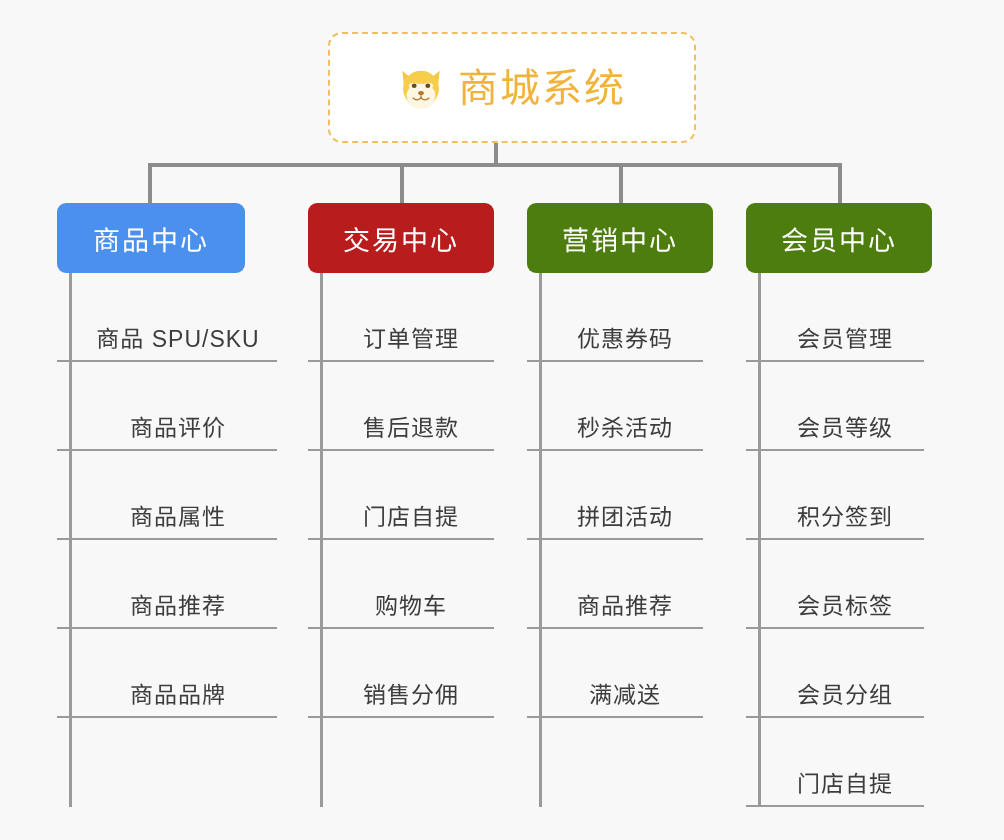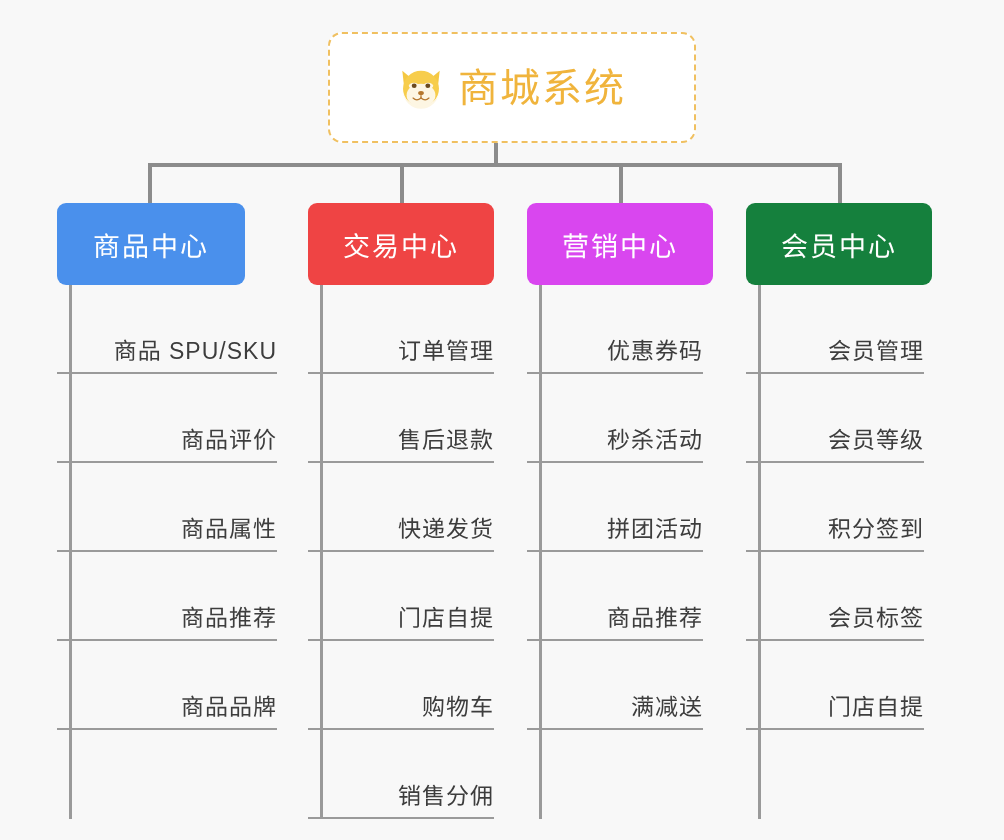--- a/index.html
+++ b/index.html
@@ -61,21 +61,21 @@
   .conn-v { width: 4px; }
   .conn-h { height: 4px; }
 
   
   .column {
     position: absolute;
     top: 203px;
   }
   .cat-header {
     box-sizing: border-box;
-    height: 82px;
+    height: 70px;
     border-radius: 9px;
     display: flex;
     align-items: center;
     justify-content: center;
     color: #ffffff;
     font-size: 27px;
     letter-spacing: 2px;
     white-space: nowrap;
   }
 
@@ -90,21 +90,21 @@
     top: 0;
     width: 3px;
     background: #9a9a9a;
   }
   .leaf {
     position: relative;
     height: 89px;
     box-sizing: border-box;
     display: flex;
     align-items: flex-end;
-    justify-content: flex-end;
+    justify-content: center;
     padding-bottom: 6px;
     border-bottom: 2px solid #9a9a9a;
   }
   .leaf-label {
     font-size: 23px;
     color: #3d3d3d;
     letter-spacing: 1px;
     white-space: nowrap;
     line-height: 1.2;
   }
@@ -174,48 +174,45 @@
       <div class="leaf">
           <span class="leaf-label">商品推荐</span>
         </div>
       <div class="leaf">
           <span class="leaf-label">商品品牌</span>
         </div>
     </div>
   </div>
 
   <div class="column col-1">
-    <div class="cat-header" style="background: #ef4444; text-align: right;">
+    <div class="cat-header" style="background: #b91c1c; text-align: right;">
       <span>交易中心</span>
     </div>
     <div class="branch">
       <div class="spine" style="height: 534px;"></div>
       <div class="leaf">
           <span class="leaf-label">订单管理</span>
         </div>
       <div class="leaf">
           <span class="leaf-label">售后退款</span>
         </div>
       <div class="leaf">
-          <span class="leaf-label">快递发货</span>
-        </div>
-      <div class="leaf">
           <span class="leaf-label">门店自提</span>
         </div>
       <div class="leaf">
           <span class="leaf-label">购物车</span>
         </div>
       <div class="leaf">
           <span class="leaf-label">销售分佣</span>
         </div>
     </div>
   </div>
 
   <div class="column col-2">
-    <div class="cat-header" style="background: #d946ef;">
+    <div class="cat-header" style="background: #4d7c0f;">
       <span>营销中心</span>
     </div>
     <div class="branch">
       <div class="spine" style="height: 534px;"></div>
       <div class="leaf">
           <span class="leaf-label">优惠券码</span>
         </div>
       <div class="leaf">
           <span class="leaf-label">秒杀活动</span>
         </div>
@@ -225,36 +222,39 @@
       <div class="leaf">
           <span class="leaf-label">商品推荐</span>
         </div>
       <div class="leaf">
           <span class="leaf-label">满减送</span>
         </div>
     </div>
   </div>
 
   <div class="column col-3">
-    <div class="cat-header" style="background: #15803d;">
+    <div class="cat-header" style="background: #4d7c0f;">
       <span>会员中心</span>
     </div>
     <div class="branch">
       <div class="spine" style="height: 534px;"></div>
       <div class="leaf">
           <span class="leaf-label">会员管理</span>
         </div>
       <div class="leaf">
           <span class="leaf-label">会员等级</span>
         </div>
       <div class="leaf">
           <span class="leaf-label">积分签到</span>
         </div>
       <div class="leaf">
           <span class="leaf-label">会员标签</span>
         </div>
       <div class="leaf">
+          <span class="leaf-label">会员分组</span>
+        </div>
+      <div class="leaf">
           <span class="leaf-label">门店自提</span>
         </div>
     </div>
   </div>
 
 </div>
 
 </body></html>

